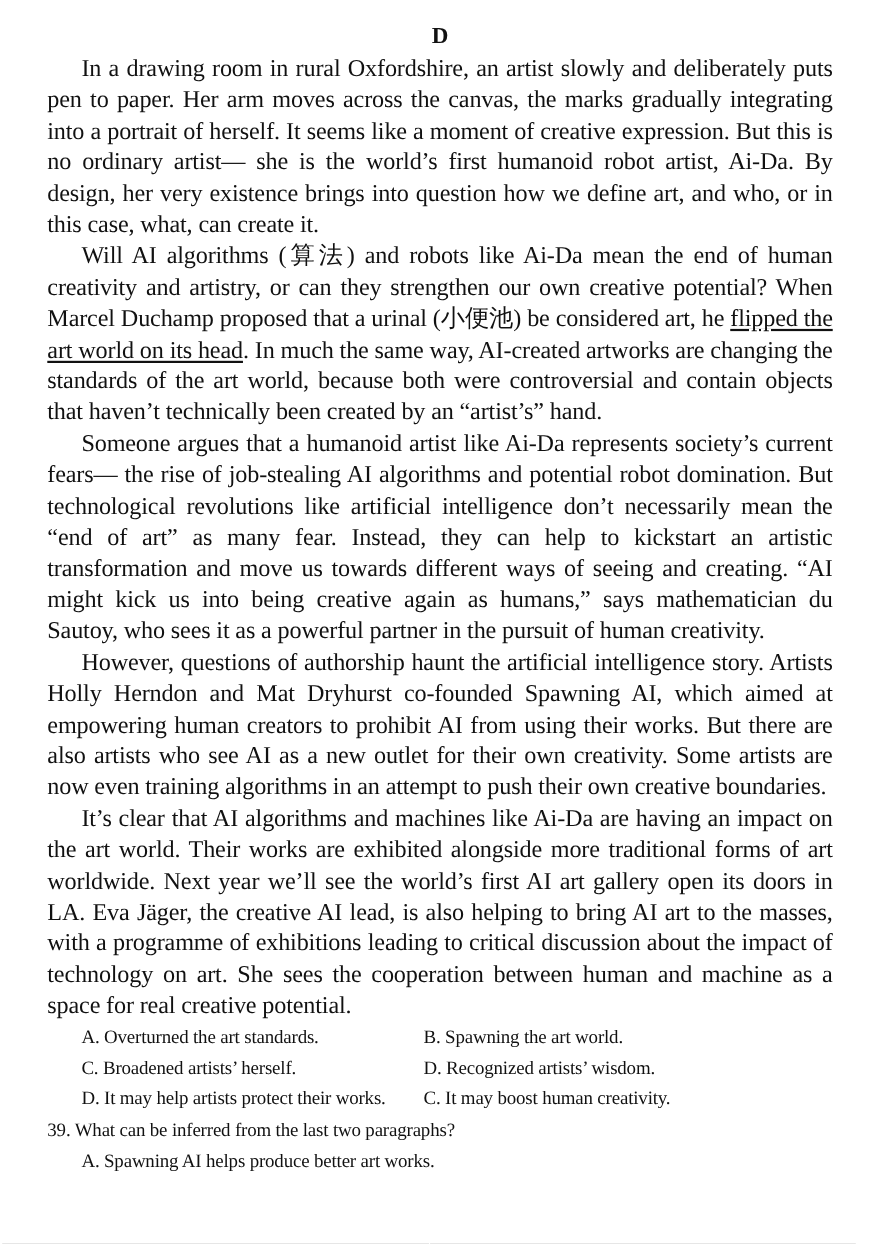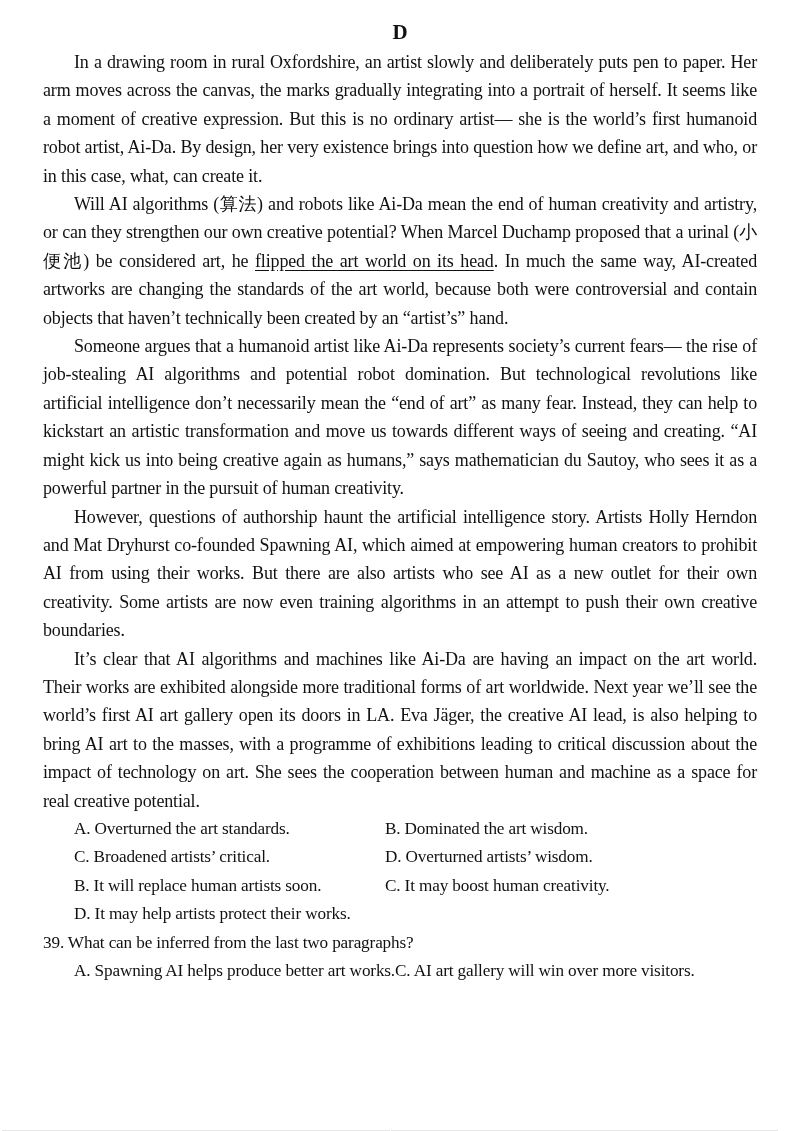--- a/index.html
+++ b/index.html
@@ -23,21 +23,21 @@
     }
     .section-title {
       text-align: center;
       font-weight: bold;
       font-size: 21px;
       line-height: 28px;
       margin: 0 0 2px 0;
       letter-spacing: 0;
     }
     .para {
-      font-size: 18px;
+      font-size: 22px;
       line-height: 28.4px;
       text-align: justify;
       text-indent: 31px;
       margin: 0;
       letter-spacing: -0.15px;
       word-spacing: 0px;
     }
     .para .u {
       text-decoration: underline;
       text-underline-offset: 3px;
@@ -93,39 +93,37 @@
     <p class="para"><span>Someone argues that a humanoid artist like Ai-Da represents society’s current fears— the rise of job-stealing AI algorithms and potential robot domination. But technological revolutions like artificial intelligence don’t necessarily mean the “end of art” as many fear. Instead, they can help to kickstart an artistic transformation and move us towards different ways of seeing and creating. “AI might kick us into being creative again as humans,” says mathematician du Sautoy, who sees it as a powerful partner in the pursuit of human creativity.</span></p>
     <p class="para"><span>However, questions of authorship haunt the artificial intelligence story. Artists Holly Herndon and Mat Dryhurst co-founded Spawning AI, which aimed at empowering human creators to prohibit AI from using their works. But there are also artists who see AI as a new outlet for their own creativity. Some artists are now even training algorithms in an attempt to push their own creative boundaries.</span></p>
     <p class="para"><span>It’s clear that AI algorithms and machines like Ai-Da are having an impact on the art world. Their works are exhibited alongside more traditional forms of art worldwide. Next year we’ll see the world’s first AI art gallery open its doors in LA. Eva Jäger, the creative AI lead, is also helping to bring AI art to the masses, with a programme of exhibitions leading to critical discussion about the impact of technology on art. She sees the cooperation between human and machine as a space for real creative potential.</span></p>
   </div>
 
   <div class="questions">
 
     <div class="question">
       <div class="opts">
         <div class="opt">A. Overturned the art standards.</div>
-        <div class="opt">B. Dominated the art wisdom.</div>
-        <div class="opt">C. Broadened artists’ critical.</div>
-        <div class="opt">D. Overturned artists’ wisdom.</div>
+        <div class="opt">B. Spawning the art world.</div>
+        <div class="opt">C. Broadened artists’ herself.</div>
+        <div class="opt">D. Recognized artists’ wisdom.</div>
       </div>
     </div>
 
     <div class="question">
       <div class="opts">
-        <div class="opt">B. It will replace human artists soon.</div>
+        <div class="opt">D. It may help artists protect their works.</div>
         <div class="opt">C. It may boost human creativity.</div>
-        <div class="opt">D. It may help artists protect their works.</div>
       </div>
     </div>
 
     <div class="question">
       <p class="q-stem">39. What can be inferred from the last two paragraphs?</p>
       <div class="opts single">
         <div class="opt">A. Spawning AI helps produce better art works.</div>
-        <div class="opt">C. AI art gallery will win over more visitors.</div>
       </div>
     </div>
 
   </div>
 </div>
 
 <div class="bottom-rule">
   <span></span>
   <span></span>
 </div>

